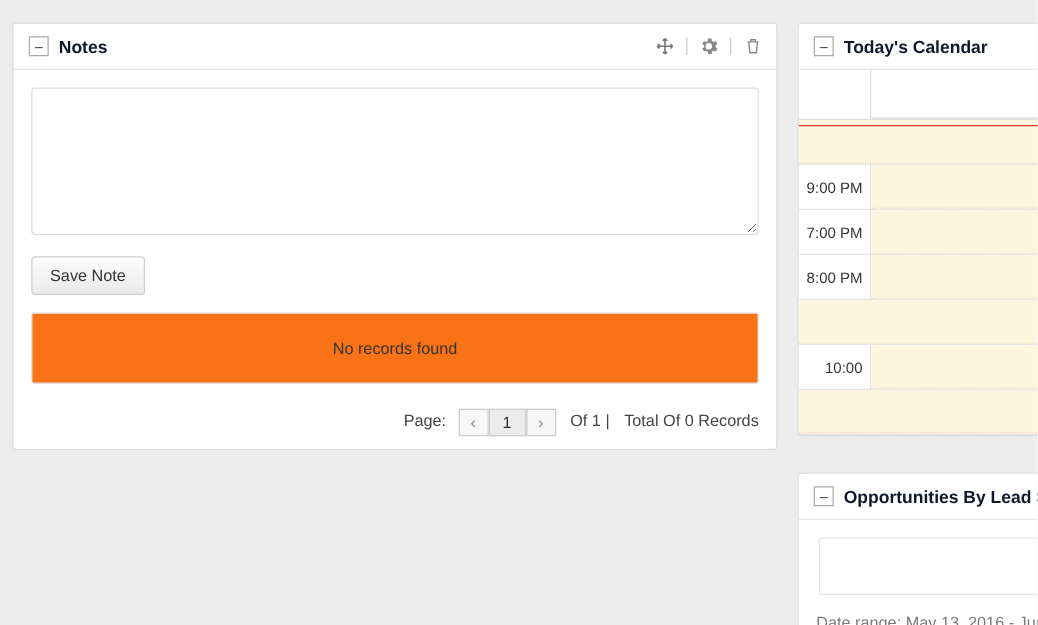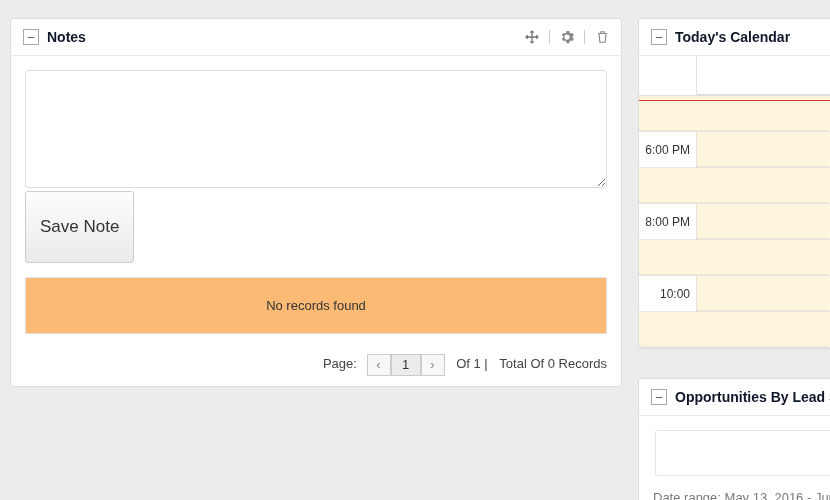--- a/index.html
+++ b/index.html
@@ -73,34 +73,34 @@
     width: 100%;
     height: 118px;
     border: 1px solid #ddd;
     border-radius: 3px;
     resize: both;
     padding: 6px;
     font-family: inherit;
     font-size: 13px;
   }
   #save-note-btn {
-    margin-top: 0;
+    margin-top: 14px;
     background: linear-gradient(#fdfdfd,#eaeaea);
     border: 1px solid #ccc;
     border-radius: 3px;
-    padding: 25px 14px;
-    font-size: 17px;
+    padding: 7px 14px;
+    font-size: 13px;
     color: #333;
     cursor: pointer;
   }
   .no-records {
     margin-top: 14px;
     padding: 20px;
     text-align: center;
-    background: #fdba74;
+    background: #f97316;
     border: 1px solid #e0e0e0;
     border-radius: 2px;
     color: #333;
   }
   .pager-row {
     padding: 10px 14px;
     text-align: right;
     color: #444;
     font-size: 13px;
   }
@@ -225,24 +225,25 @@
       <div class="cal-gutter"></div>
       <div class="cal-blank"></div>
     </div>
     <div id="cal-rows">
         <div class="cal-row">
           <div class="cal-cell">
             <div class="now-line"></div>
           </div>
         </div>
         <div class="cal-row">
-          <div class="cal-time">6:00 PM</div>
-          <div class="cal-cell"></div>
-        </div>
-        <div class="cal-row">
+          <div class="cal-time">9:00 PM</div>
+          <div class="cal-cell"></div>
+        </div>
+        <div class="cal-row">
+          <div class="cal-time">7:00 PM</div>
           <div class="cal-cell"></div>
         </div>
         <div class="cal-row">
           <div class="cal-time">8:00 PM</div>
           <div class="cal-cell"></div>
         </div>
         <div class="cal-row">
           <div class="cal-cell"></div>
         </div>
         <div class="cal-row">

